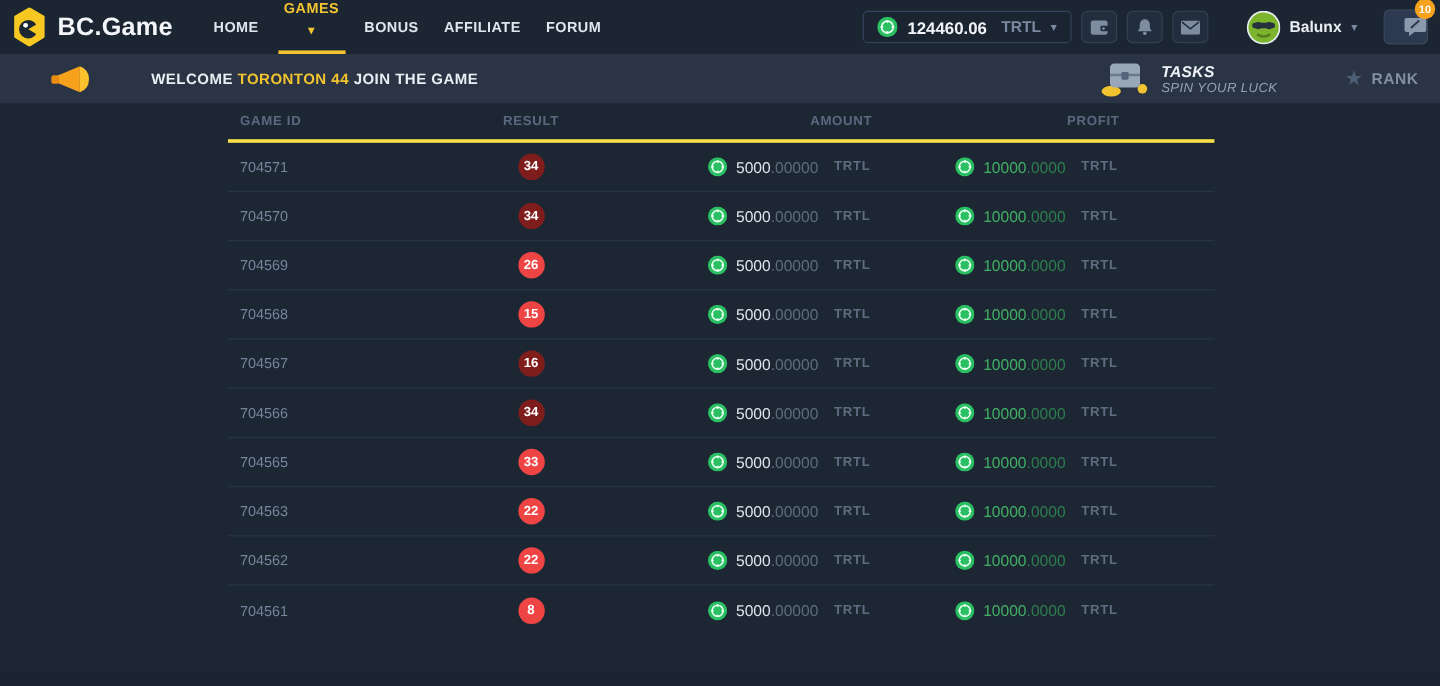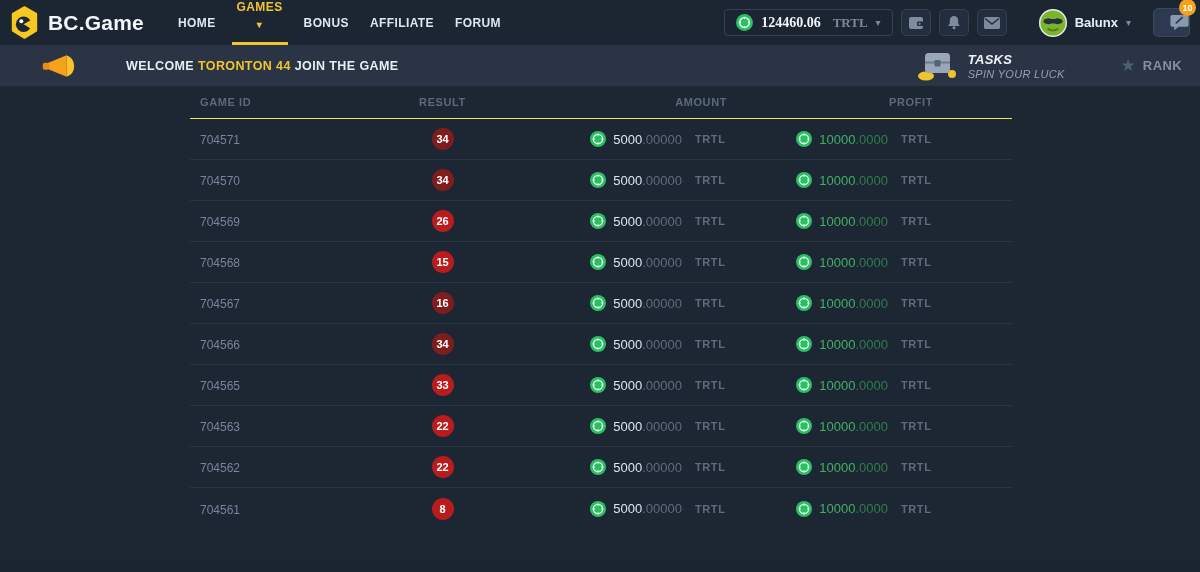--- a/index.html
+++ b/index.html
@@ -12,21 +12,21 @@
   .logo-text { color:#f4f7fa; font-size:21px; font-weight:800; letter-spacing:.2px; }
   .nav-menu { display:flex; align-items:stretch; height:45px; margin-left:34px; gap:21px; }
   .nav-item { position:relative; display:flex; align-items:center; gap:5px; color:#dfe6ee;
               font-size:12px; font-weight:700; letter-spacing:.4px; cursor:pointer; }
   .nav-item .caret { font-size:10px; color:#dfe6ee; }
   .nav-item.active { color:#f2c430;flex-direction:column; }
   .nav-item.active .caret { color:#f2c430; }
   .nav-item.active::after { content:""; position:absolute; left:-5px; right:-5px; bottom:0; height:3px; background:#f2c430; }
   .nav-right { margin-left:auto; display:flex; align-items:center; }
   .balance-box { display:flex; align-items:center; gap:8px; height:27px; padding:0 11px;
-                 border:1px solid #33415a; border-radius:4px; background:#1b2531; cursor:pointer;font-family:Liberation Serif, serif; }
+                 border:1px solid #33415a; border-radius:4px; background:#1b2531; cursor:pointer; }
   .balance-amount { color:#f2f5f9; font-size:14px; font-weight:600; }
   .balance-cur { color:#7b89a0; font-size:13px; font-weight:600; margin-left:4px; }
   .balance-caret, .user-caret { color:#7b89a0; font-size:10px; }
   .icon-btn { width:30px; height:27px; margin-left:8px; border:1px solid #324050; border-radius:5px;
               background:#222e3d; display:flex; align-items:center; justify-content:center; cursor:pointer; }
   .user-group { display:flex; align-items:center; gap:8px; margin-left:32px; cursor:pointer; }
   .user-name { color:#e9eef4; font-size:13px; font-weight:600; }
   .chat-btn { position:relative; width:37px; height:29px; margin-left:22px; border:1px solid #3a4859; border-radius:5px;
               background:#2c3950; display:flex; align-items:center; justify-content:flex-end; cursor:pointer; }
   .chat-badge { position:absolute; top:-10px; right:-7px; min-width:17px; height:17px; border-radius:9px;
@@ -41,33 +41,33 @@
   .tasks-title { color:#eef2f7; font-size:13px; font-weight:700; font-style:italic; letter-spacing:.3px; }
   .tasks-sub { color:#93a1b3; font-size:11px; font-style:italic; letter-spacing:.3px; margin-top:1px; }
   .rank-group { display:flex; align-items:center; gap:7px; margin-left:56px; margin-right:4px; cursor:pointer; }
   .rank-star { color:#4d5f75; font-size:17px; line-height:1; }
   .rank-label { color:#8290a3; font-size:13px; font-weight:600; letter-spacing:.4px; }
 
   
   .main { padding-left:190px; }
   .htable { width:822px; }
   .t-head { display:grid; grid-template-columns:170px 165px 202px 206px; height:33px; align-items:center;
-            border-bottom:1px solid #fde047; }
+            border-bottom:3px solid #fde047; }
   .t-head .h { color:#5a6980; font-size:11px; font-weight:600; letter-spacing:.6px; }
   .t-row { display:grid; grid-template-columns:170px 165px 202px 206px; height:41px; align-items:center;
            border-bottom:1px solid #283546; }
   .t-row:last-child { border-bottom:none; }
   .h1, .id-cell { padding-left:10px; text-align:left; }
   .h2, .res-cell { text-align:center; }
   .h3, .h4 { text-align:right; }
   .rid { color:#76849c; font-size:12px; }
   .badge { display:inline-flex; align-items:center; justify-content:center; width:22px; height:22px;
            border-radius:50%; color:#fff; font-size:11px; font-weight:700; }
   .badge.dark { background:#7f1d1d; }
-  .badge.red { background:#b91c1c; }
+  .badge.red { background:#ef4444; }
   .num-cell { display:flex; align-items:center; justify-content:flex-end; }
   .num-cell .coin { margin-right:7px; flex:none; }
   .num { font-size:13px; }
   .num .int { color:#dce4ed; font-weight:400; }
   .num .dec { color:#5e6c7f; font-weight:500; }
   .num-cell.profit .int { color:#41b065; }
   .num-cell.profit .dec { color:#2e7d4f; }
   .cur { color:#5e6c7f; font-size:11px; font-weight:600; letter-spacing:.6px; margin-left:13px; width:32px; text-align:left; }
 
   .bottom-strip { position:absolute; left:0; right:0; bottom:0; height:12px; background:#1a2330; }

